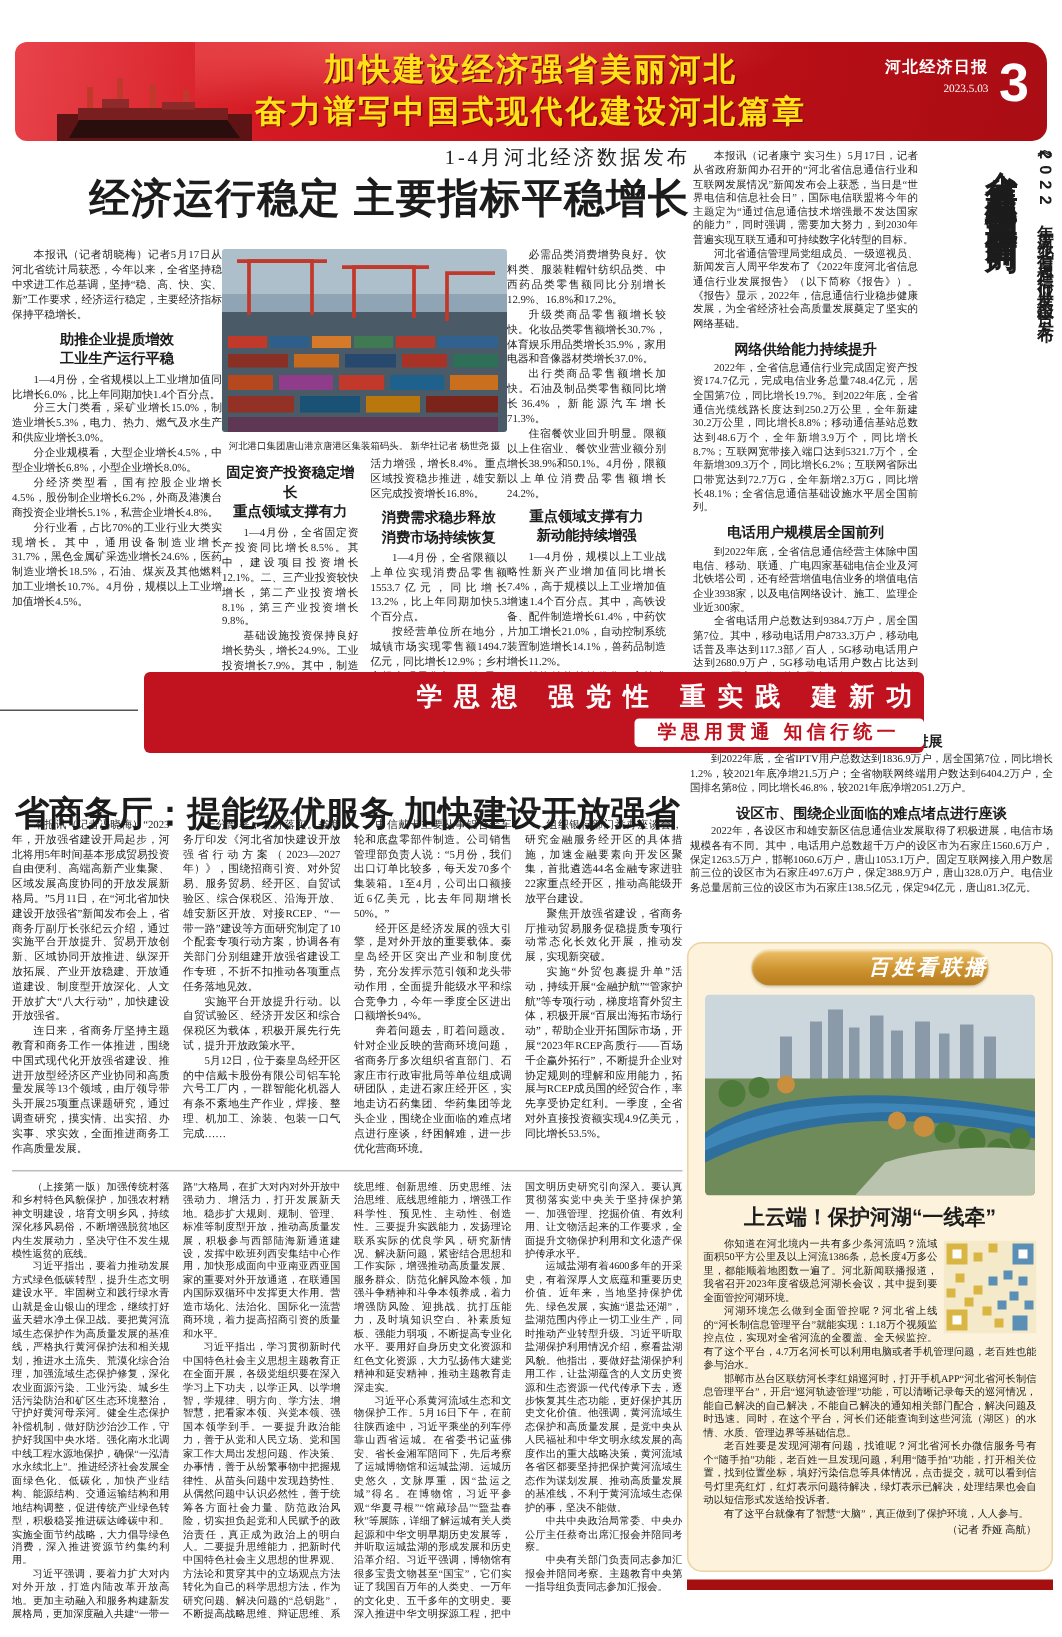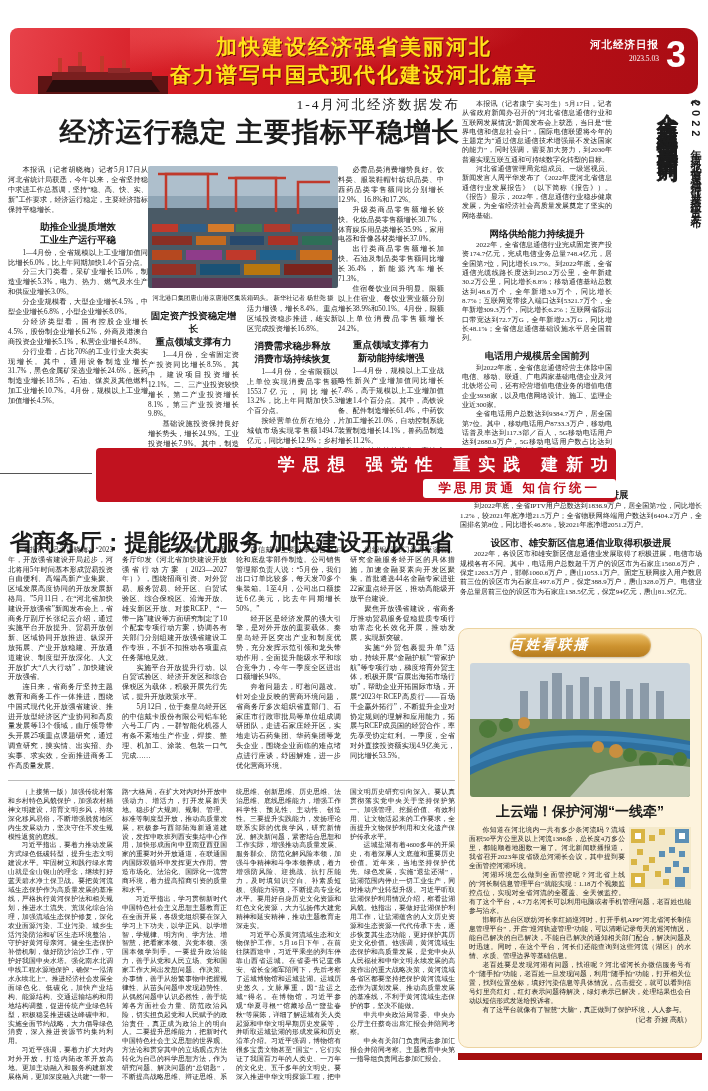--- a/index.html
+++ b/index.html
@@ -54,21 +54,21 @@
           font-family:"Liberation Sans",sans-serif;font-weight:900;font-size:23px;letter-spacing:0px;}
   .a3body{position:absolute;left:8px;top:546px;width:447px;height:226px;overflow:hidden;
           column-count:4;column-gap:9px;font-size:7.2px;line-height:9.8px;}
   .rule2{position:absolute;left:8px;top:780px;width:447px;height:1px;background:#bbb;}
   
   .cont{position:absolute;left:8px;top:788px;width:447px;height:298px;overflow:hidden;
         column-count:4;column-gap:9px;font-size:6.8px;line-height:8.9px;color:#222;}
   
   .fbox{position:absolute;left:458px;top:628px;width:244px;height:420px;background:#fdf3dd;
         border:1px solid #ecd3a0;border-radius:10px;box-sizing:border-box;padding:6px 10px;}
-  .badge{width:141px;margin:-2px auto 6px;text-align:left;padding:3px 0;border-radius:14px;
+  .badge{width:158px;margin:-2px auto 6px;text-align:right;padding:3px 0;border-radius:14px;
          background:linear-gradient(180deg,#eec26a 0%,#cd9330 55%,#b67c1f 100%);
          color:#fff;font-family:"Liberation Sans",sans-serif;font-weight:900;font-style:italic;
          font-size:14px;letter-spacing:2px;box-shadow:inset 0 1px 2px rgba(255,255,255,.7),0 1px 2px rgba(0,0,0,.2);}
   .fphoto{display:block;margin:0 auto;border-radius:3px;}
   .fhead{text-align:center;font-family:"Liberation Sans",sans-serif;font-weight:900;font-size:14px;margin:6px 0 4px;}
   .fbody{font-size:6.8px;line-height:9px;}
   .fbody .qr{float:right;margin:2px 0 2px 4px;}
   .fby{text-align:right;font-size:7px;margin-top:2px;}
   .redbar{position:absolute;left:458px;top:1053px;width:244px;height:7px;background:#a50f0f;}
 </style>
@@ -209,21 +209,21 @@
     <div>
         <p class="para">到2022年底，全省信息通信经营主体除中国电信、移动、联通、广电四家基础电信企业及河北铁塔公司，还有经营增值电信业务的增值电信企业3938家，以及电信网络设计、施工、监理企业近300家。</p>
         <p class="para">全省电话用户总数达到9384.7万户，居全国第7位。其中，移动电话用户8733.3万户，移动电话普及率达到117.3部／百人，5G移动电话用户达到2680.9万户，5G移动电话用户数占比达到30.7%。固定互联网接入用户数为2992.6万户，全年新增195.7万户，同比增长7.0%。移动互联网用户总数为7578.8万户，同比增长0.9%。</p>
       </div>
   </aside>
   <aside class="a2wide">
     <div class="h4">物联网应用取得新进展</div>
     <div>
         <p class="para">到2022年底，全省IPTV用户总数达到1836.9万户，居全国第7位，同比增长1.2%，较2021年底净增21.5万户；全省物联网终端用户数达到6404.2万户，全国排名第8位，同比增长46.8%，较2021年底净增2051.2万户。</p>
       </div>
-    <div class="h4">设区市、雄安新区信息通信业取得积极进展</div>
+    <div class="h4">设区市、围绕企业面临的难点堵点进行座谈</div>
     <div>
         <p class="para">2022年，各设区市和雄安新区信息通信业发展取得了积极进展，电信市场规模各有不同。其中，电话用户总数超千万户的设区市为石家庄1560.6万户，保定1263.5万户，邯郸1060.6万户，唐山1053.1万户。固定互联网接入用户数居前三位的设区市为石家庄497.6万户，保定388.9万户，唐山328.0万户。电信业务总量居前三位的设区市为石家庄138.5亿元，保定94亿元，唐山81.3亿元。</p>
       </div>
   </aside>
   <div class="vhead">
     <div class="vkicker">《2022年度河北省信息通信行业发展报告》发布</div>
     <div class="vtitle">全省信息通信基础设施水平居全国前列</div>
   </div>
 
   <div class="lrule"></div>

